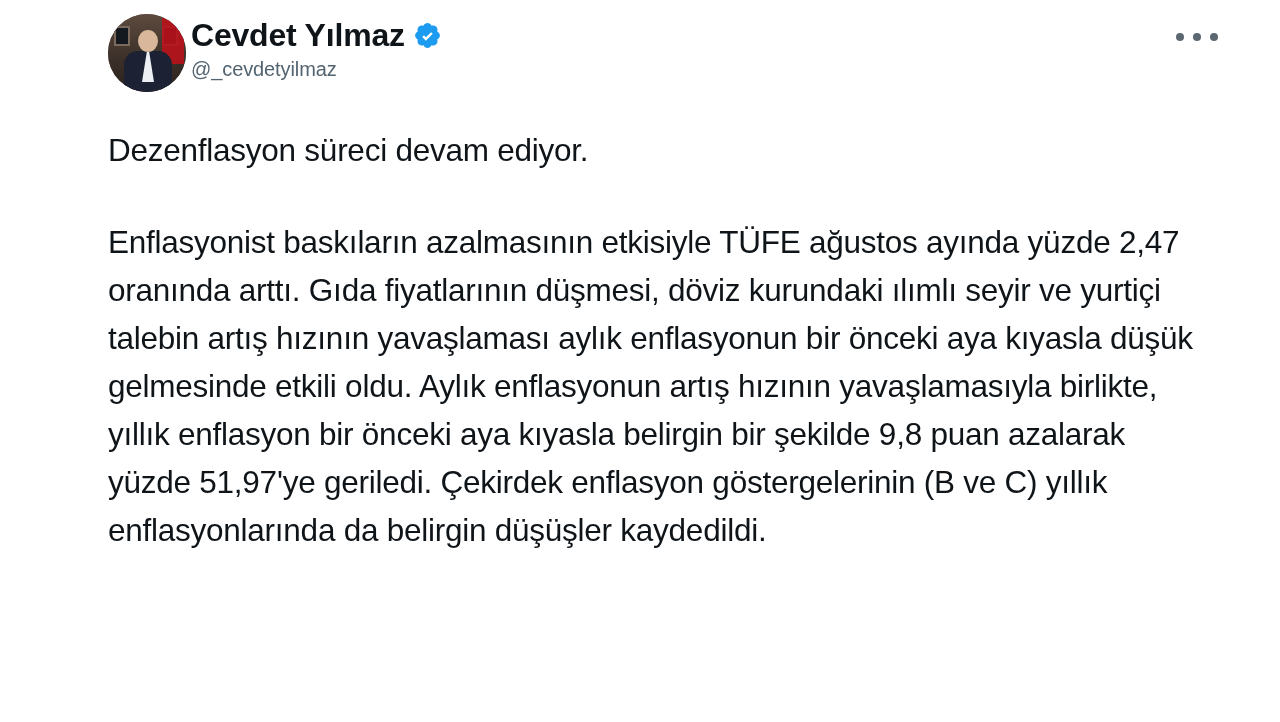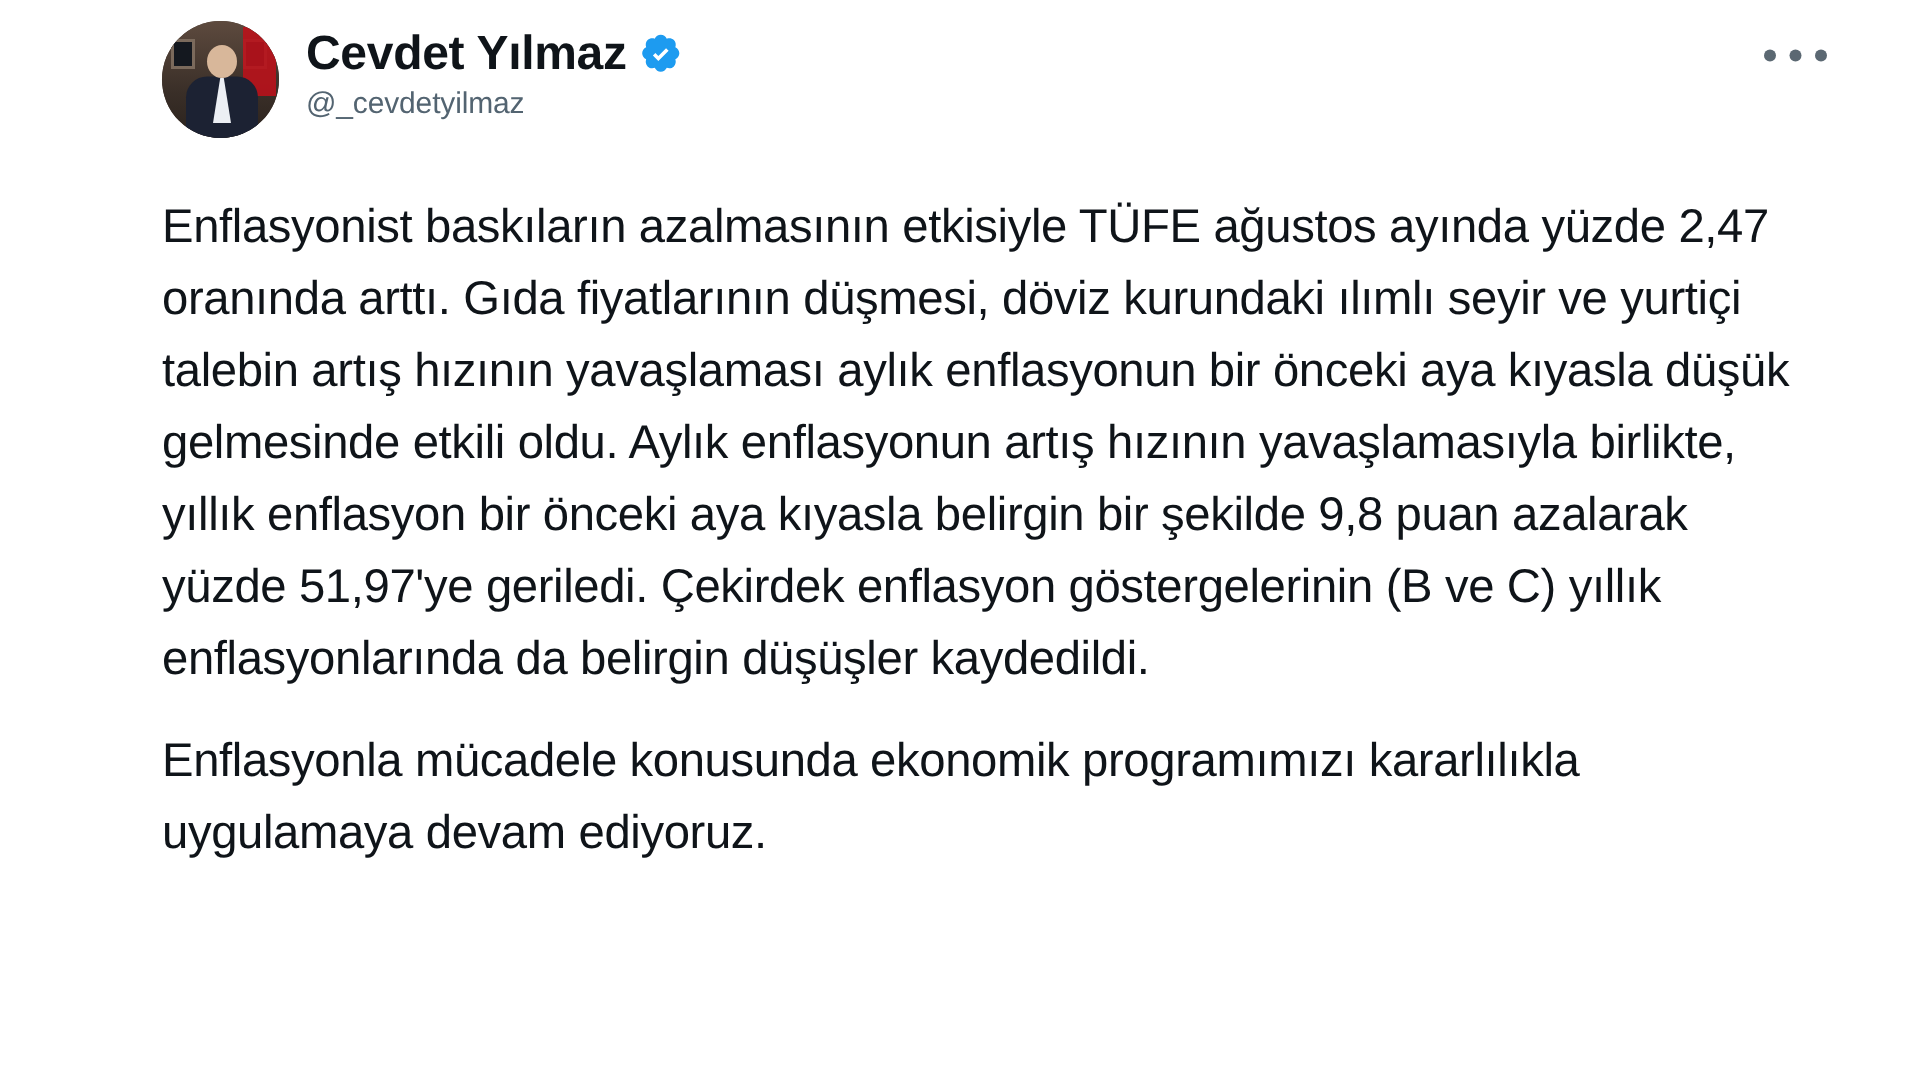--- a/index.html
+++ b/index.html
@@ -22,21 +22,21 @@
     height: 722px;
     box-sizing: border-box;
     padding: 14px 60px 0 108px;
     background: #ffffff;
   }
 
   
   .tweet-header {
     display: flex;
     align-items: flex-start;
-    gap: 18px;
+    gap: 5px;
     height: 86px;
   }
 
   .avatar {
     width: 78px;
     height: 78px;
     border-radius: 50%;
     flex: 0 0 78px;
     overflow: hidden;
     position: relative;
@@ -165,21 +165,21 @@
     font-size: 31.5px;
     line-height: 48px;
     color: #0f1419;
     letter-spacing: -0.25px;
     max-width: 1105px;
   }
   .tweet-body p {
     margin: 0;
   }
   .tweet-body p + p {
-    margin-top: 20px;
+    margin-top: 44px;
   }
 </style>
 </head>
 <body>
 
 <div class="tweet-card">
 
   <div class="tweet-header">
 
     <div class="avatar">
@@ -204,17 +204,17 @@
     </div>
   </div>
 
   <div class="more-button">
     <span></span>
     <span></span>
     <span></span>
   </div>
 
   <div class="tweet-body">
+    <p>Dezenflasyon süreci devam ediyor.</p>
     <p>Enflasyonist baskıların azalmasının etkisiyle TÜFE ağustos ayında yüzde 2,47 oranında arttı. Gıda fiyatlarının düşmesi, döviz kurundaki ılımlı seyir ve yurtiçi talebin artış hızının yavaşlaması aylık enflasyonun bir önceki aya kıyasla düşük gelmesinde etkili oldu. Aylık enflasyonun artış hızının yavaşlamasıyla birlikte, yıllık enflasyon bir önceki aya kıyasla belirgin bir şekilde 9,8 puan azalarak yüzde 51,97'ye geriledi. Çekirdek enflasyon göstergelerinin (B ve C) yıllık enflasyonlarında da belirgin düşüşler kaydedildi.</p>
-    <p>Enflasyonla mücadele konusunda ekonomik programımızı kararlılıkla uygulamaya devam ediyoruz.</p>
   </div>
 
 </div>
 
 </body></html>

